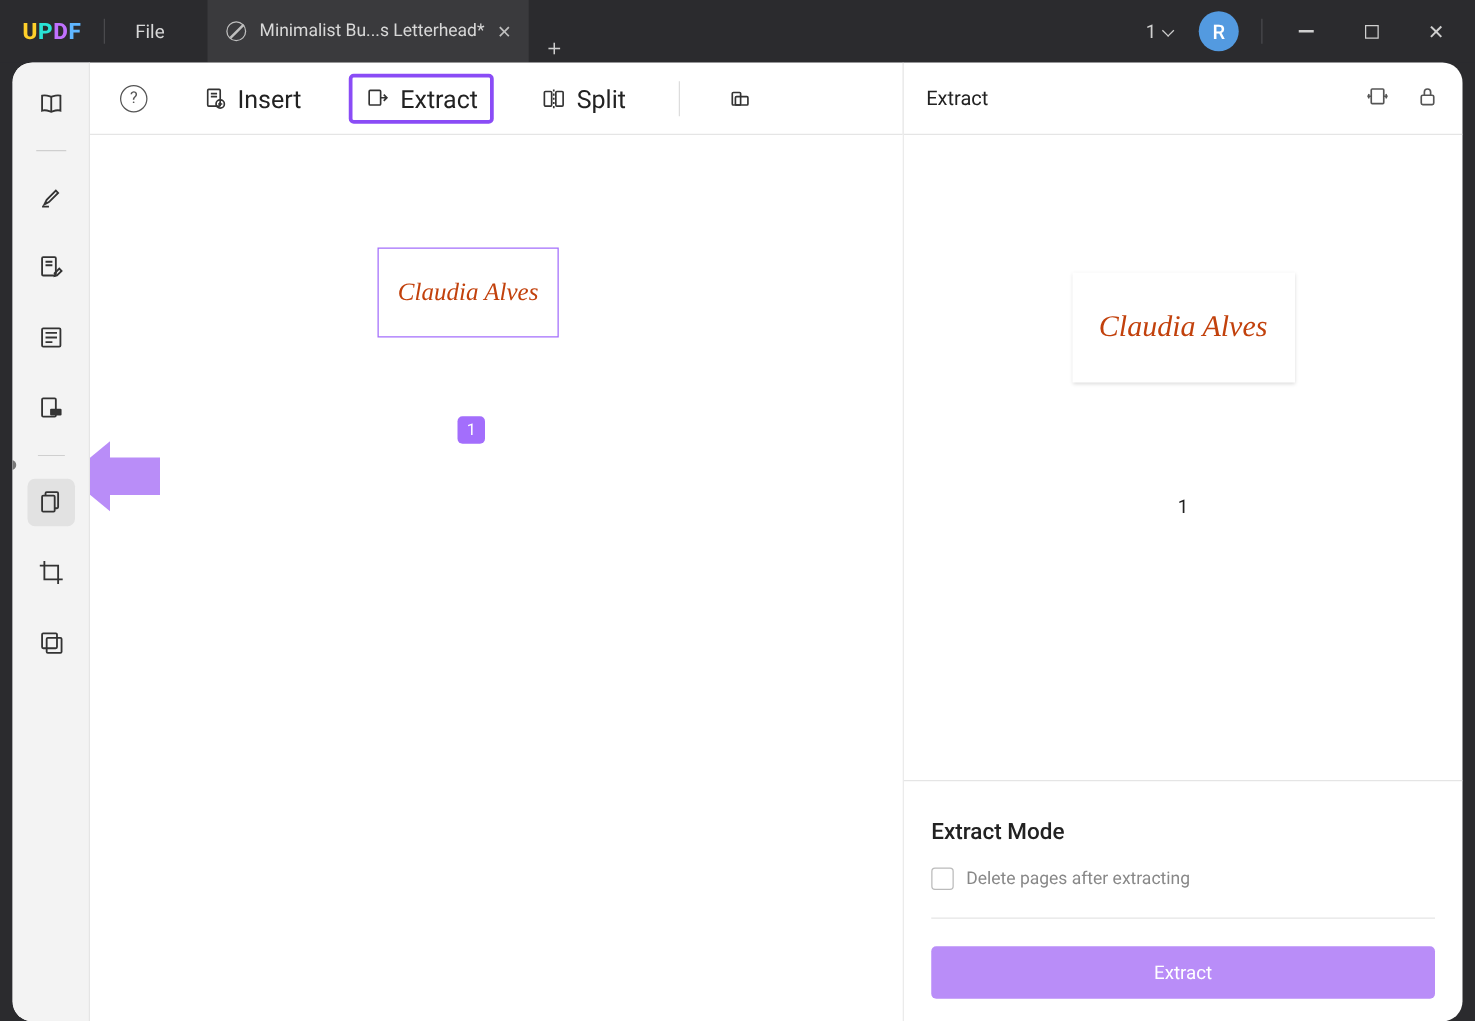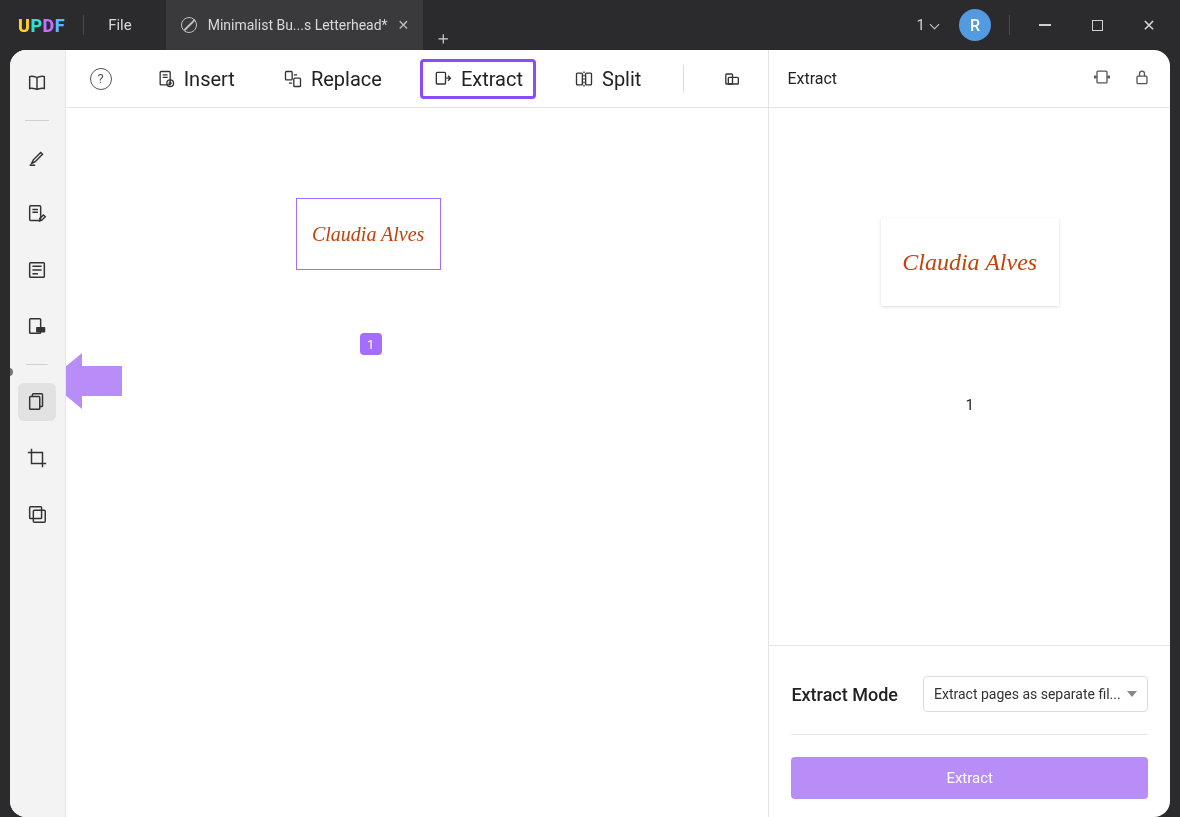--- a/index.html
+++ b/index.html
@@ -486,28 +486,20 @@
         <div class="q">?</div>
         <div class="tbtn">
           <svg viewBox="0 0 24 24" fill="none" stroke="#333" stroke-width="1.6">
               <rect x="5" y="3" width="12" height="16" rx="1"></rect>
               <path d="M8 7h6M8 10h6"></path>
               <circle cx="17" cy="17" r="4"></circle>
               <path d="M17 15v4M15 17h4"></path>
             </svg>
           <span>Insert</span>
         </div>
-        <div class="tbtn">
-          <svg viewBox="0 0 24 24" fill="none" stroke="#333" stroke-width="1.6">
-              <rect x="3" y="3" width="8" height="10" rx="1"></rect>
-              <rect x="13" y="11" width="8" height="10" rx="1"></rect>
-              <path d="M11 17h-4M17 7h-4"></path>
-            </svg>
-          <span>Replace</span>
-        </div>
         <div class="tbtn highlight">
           <svg viewBox="0 0 24 24" fill="none" stroke="#333" stroke-width="1.6">
               <rect x="4" y="4" width="11" height="14" rx="1"></rect>
               <path d="M15 11h6M18 8l3 3-3 3"></path>
             </svg>
           <span>Extract</span>
         </div>
         <div class="tbtn">
           <svg viewBox="0 0 24 24" fill="none" stroke="#333" stroke-width="1.6">
               <rect x="3" y="5" width="7" height="14" rx="1"></rect>
@@ -556,24 +548,24 @@
       <div class="side-body">
         <div class="side-thumb">
           <span class="cursive">Claudia Alves</span>
         </div>
         <div class="side-pagenum">1</div>
       </div>
 
       <div class="side-footer">
         <div class="row">
           <span class="label">Extract Mode</span>
-          <div class="select">
-            <span class="sel-text">Extract pages as separate fil...</span>
-            <span class="caret"></span>
-          </div>
+        </div>
+        <div class="checkbox-row">
+          <span class="checkbox"></span>
+          <span>Delete pages after extracting</span>
         </div>
         <div class="hr"></div>
         <div class="btn-row">
           <div class="btn btn-primary">Extract</div>
         </div>
       </div>
     </div>
 
   </div>
 </div>

